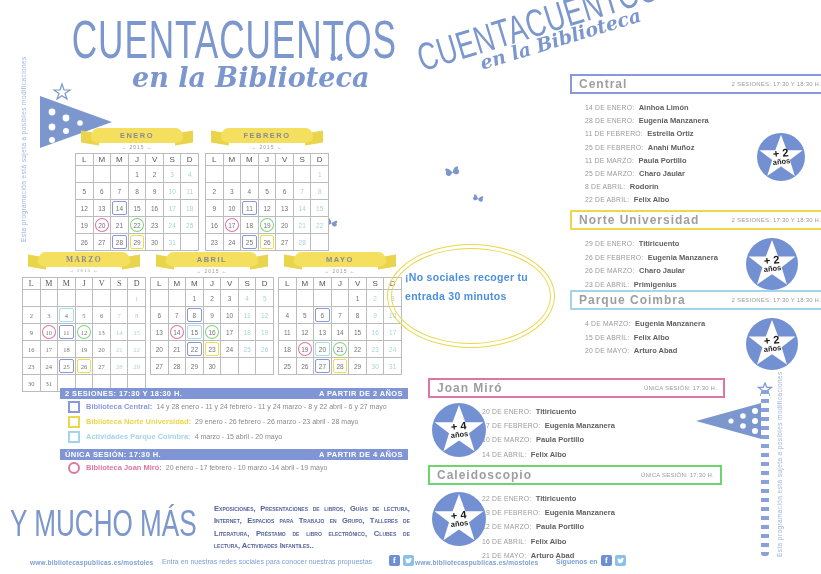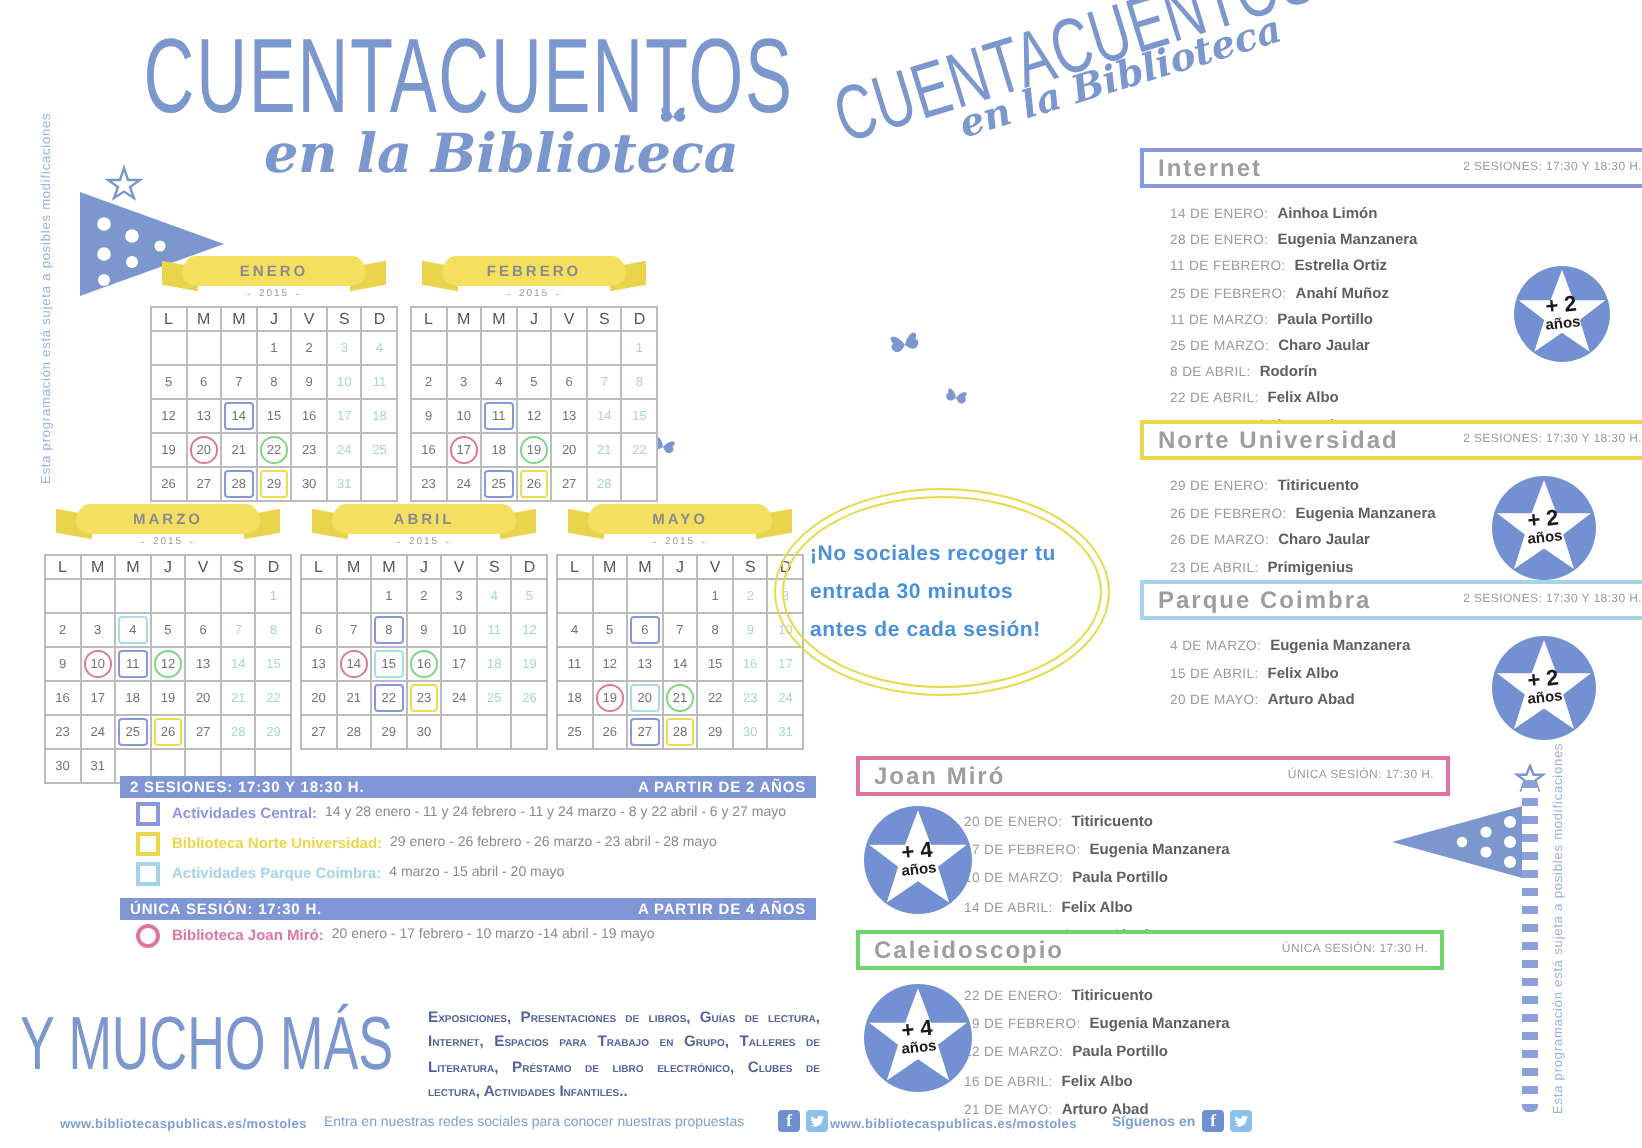--- a/index.html
+++ b/index.html
@@ -235,21 +235,21 @@
           <div class="cc we">22</div>
           <div class="cc">23</div>
           <div class="cc">24</div>
           <div class="cc mk mk-central">25</div>
           <div class="cc mk mk-norte">26</div>
           <div class="cc">27</div>
           <div class="cc we">28</div>
           <div class="cc"></div>
         </div>
       </div>
-      <div class="cal" style="left: 22px; top: 252px;">
+      <div class="cal" style="left: 22px; top: 252px; font-family: Liberation Serif, serif;">
         <div class="cal-banner">
           <span class="wing wl"></span>
           <span class="wing wr"></span>
           <span class="mid"></span>
           <span class="cal-month">Marzo</span>
         </div>
         <div class="cal-year">2015</div>
         <div class="cal-grid" style="grid-template-rows: 11px repeat(6, 16px);">
           <div class="ch">L</div>
           <div class="ch">M</div>
@@ -410,21 +410,21 @@
       </div>
     </div>
 
   <div class="abs lbar" style="top:388px;">
     <span>2 sesiones: 17:30 y 18:30 h.</span>
     <span>A partir de 2 años</span>
   </div>
   <div id="legend2-items" class="abs lrows" style="top:399px;">
       <div class="lrow">
         <span class="lmark" style="border-color: rgb(139, 151, 221);"></span>
-        <span class="lname" style="color: rgb(139, 151, 221);">Actividades Central:</span>
+        <span class="lname" style="color: rgb(139, 151, 221);">Biblioteca Central:</span>
         <span class="ldates">14 y 28 enero - 11 y 24 febrero - 11 y 24 marzo - 8 y 22 abril - 6 y 27 mayo</span>
       </div>
       <div class="lrow">
         <span class="lmark" style="border-color: rgb(236, 214, 74);"></span>
         <span class="lname" style="color: rgb(236, 214, 74);">Biblioteca Norte Universidad:</span>
         <span class="ldates">29 enero - 26 febrero - 26 marzo - 23 abril - 28 mayo</span>
       </div>
       <div class="lrow">
         <span class="lmark" style="border-color: rgb(165, 212, 232);"></span>
         <span class="lname" style="color: rgb(165, 212, 232);">Actividades Parque Coimbra:</span>
@@ -456,21 +456,21 @@
       </svg>
   </div>
 
   <div class="abs rtitle">
     <div class="rtitle-main">Cuentacuentos</div>
     <div class="rtitle-sub">en la Biblioteca</div>
   </div>
 
   <div id="sections">
       <div class="shead" style="left: 570px; top: 74px; width: 242px; border-color: rgb(139, 151, 221);">
-        <span class="sname-h">Internet</span>
+        <span class="sname-h">Central</span>
         <span class="ssess">2 sesiones: 17:30 y 18:30 h.</span>
       </div>
       <div class="slist" style="left: 585px; top: 100px; line-height: 10.2px;">
         <div class="sitem"><span class="sdate">14 de enero:</span> <span class="sname">Ainhoa Limón</span></div>
         <div class="sitem"><span class="sdate">28 de enero:</span> <span class="sname">Eugenia Manzanera</span></div>
         <div class="sitem"><span class="sdate">11 de febrero:</span> <span class="sname">Estrella Ortiz</span></div>
         <div class="sitem"><span class="sdate">25 de febrero:</span> <span class="sname">Anahí Muñoz</span></div>
         <div class="sitem"><span class="sdate">11 de marzo:</span> <span class="sname">Paula Portillo</span></div>
         <div class="sitem"><span class="sdate">25 de marzo:</span> <span class="sname">Charo Jaular</span></div>
         <div class="sitem"><span class="sdate">8 de abril:</span> <span class="sname">Rodorín</span></div>
@@ -569,21 +569,20 @@
           <span class="bplus">+ 4</span>
           <span class="byears">años</span>
         </div>
       </div>
     </div>
 
   <div class="abs note">
     <div class="note-text">
       <div>¡No sociales recoger tu</div>
       <div>entrada 30 minutos</div>
-      <div>antes de cada sesión!</div>
     </div>
   </div>
 
   <svg class="abs" style="left:690px;top:398px;" width="80" height="46">
     <polygon points="75,4 75,42 6,23" fill="#7b97cd"></polygon>
     <circle cx="65" cy="13" r="3" fill="#fff"></circle>
       <circle cx="65" cy="23" r="3" fill="#fff"></circle>
     <circle cx="65" cy="33" r="3" fill="#fff"></circle>
       <circle cx="53" cy="18" r="2.8" fill="#fff"></circle>
     <circle cx="53" cy="28" r="2.8" fill="#fff"></circle>

